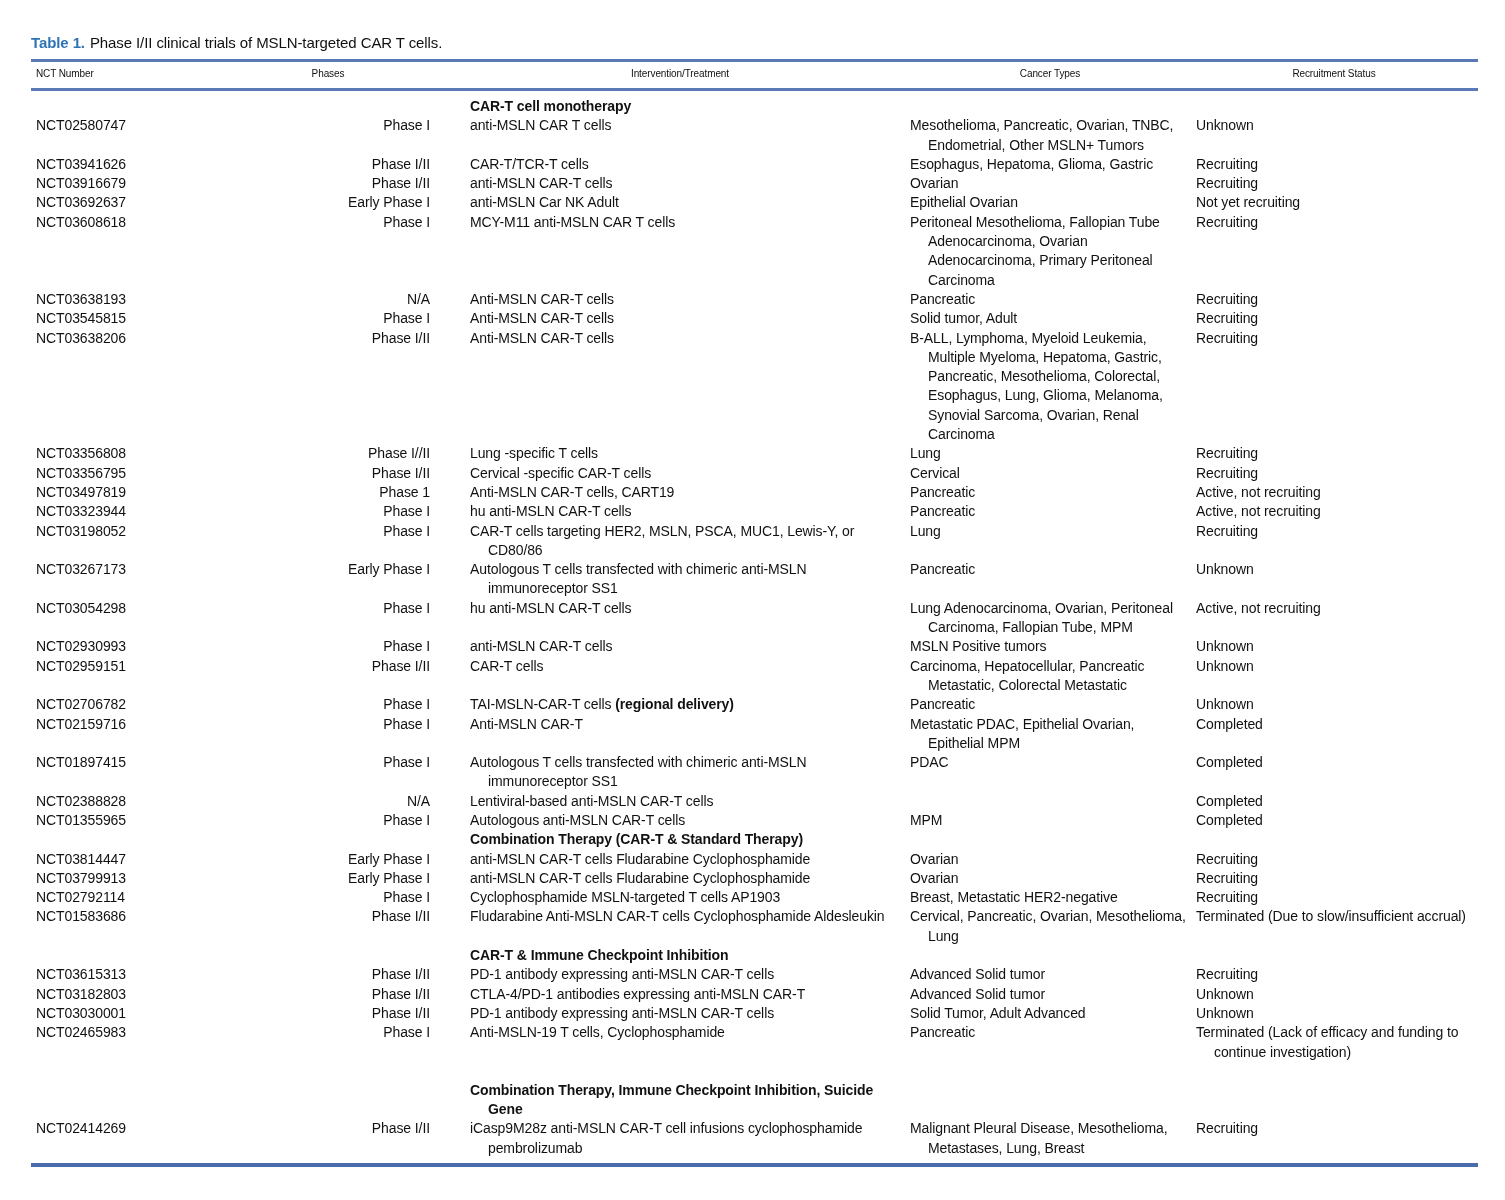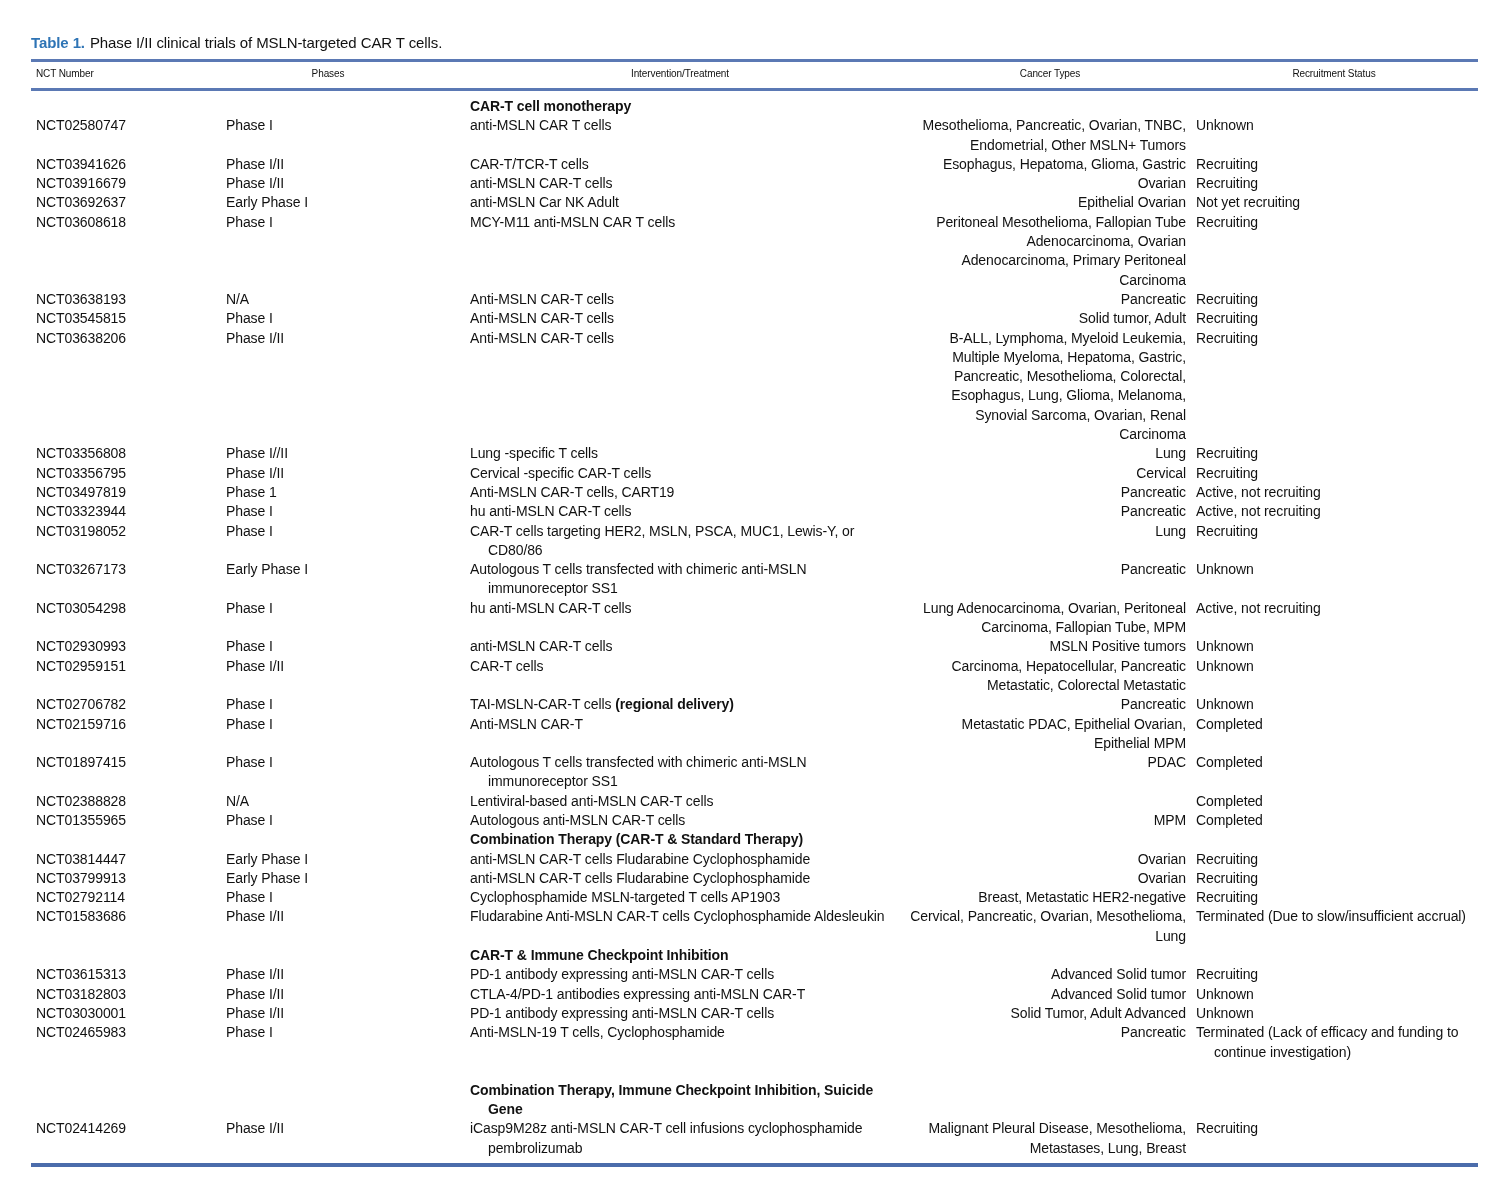--- a/index.html
+++ b/index.html
@@ -52,23 +52,23 @@
   tbody td{
     vertical-align:top;
     font-size:14px;
     line-height:19.3px;
     padding:0;
   }
   tbody tr:first-child td{padding-top:6px;}
   tbody tr:last-child td{padding-bottom:5px;}
   tr.gap td{padding-top:19px;}
   .c-nct .cell{padding-left:5px;}
-  .c-phase{text-align:left;padding-right:20px;}
+  .c-phase{text-align:right;padding-right:20px;}
   .c-int .hang{padding-left:38px;text-indent:-18px;padding-right:10px;}
-  .c-cancer .hang{padding-left:18px;text-indent:-18px;padding-right:4px;text-align:right;}
+  .c-cancer .hang{padding-left:18px;text-indent:-18px;padding-right:4px;}
   .c-status .hang{padding-left:24px;text-indent:-18px;padding-right:2px;}
   .section-title{font-weight:bold;}
   .bold{font-weight:bold;}
 </style>
 </head>
 <body>
 
 <div class="page">
   <p class="caption"><span class="caption-label">Table 1.</span><span>Phase I/II clinical trials of MSLN-targeted CAR T cells.</span></p>
 

